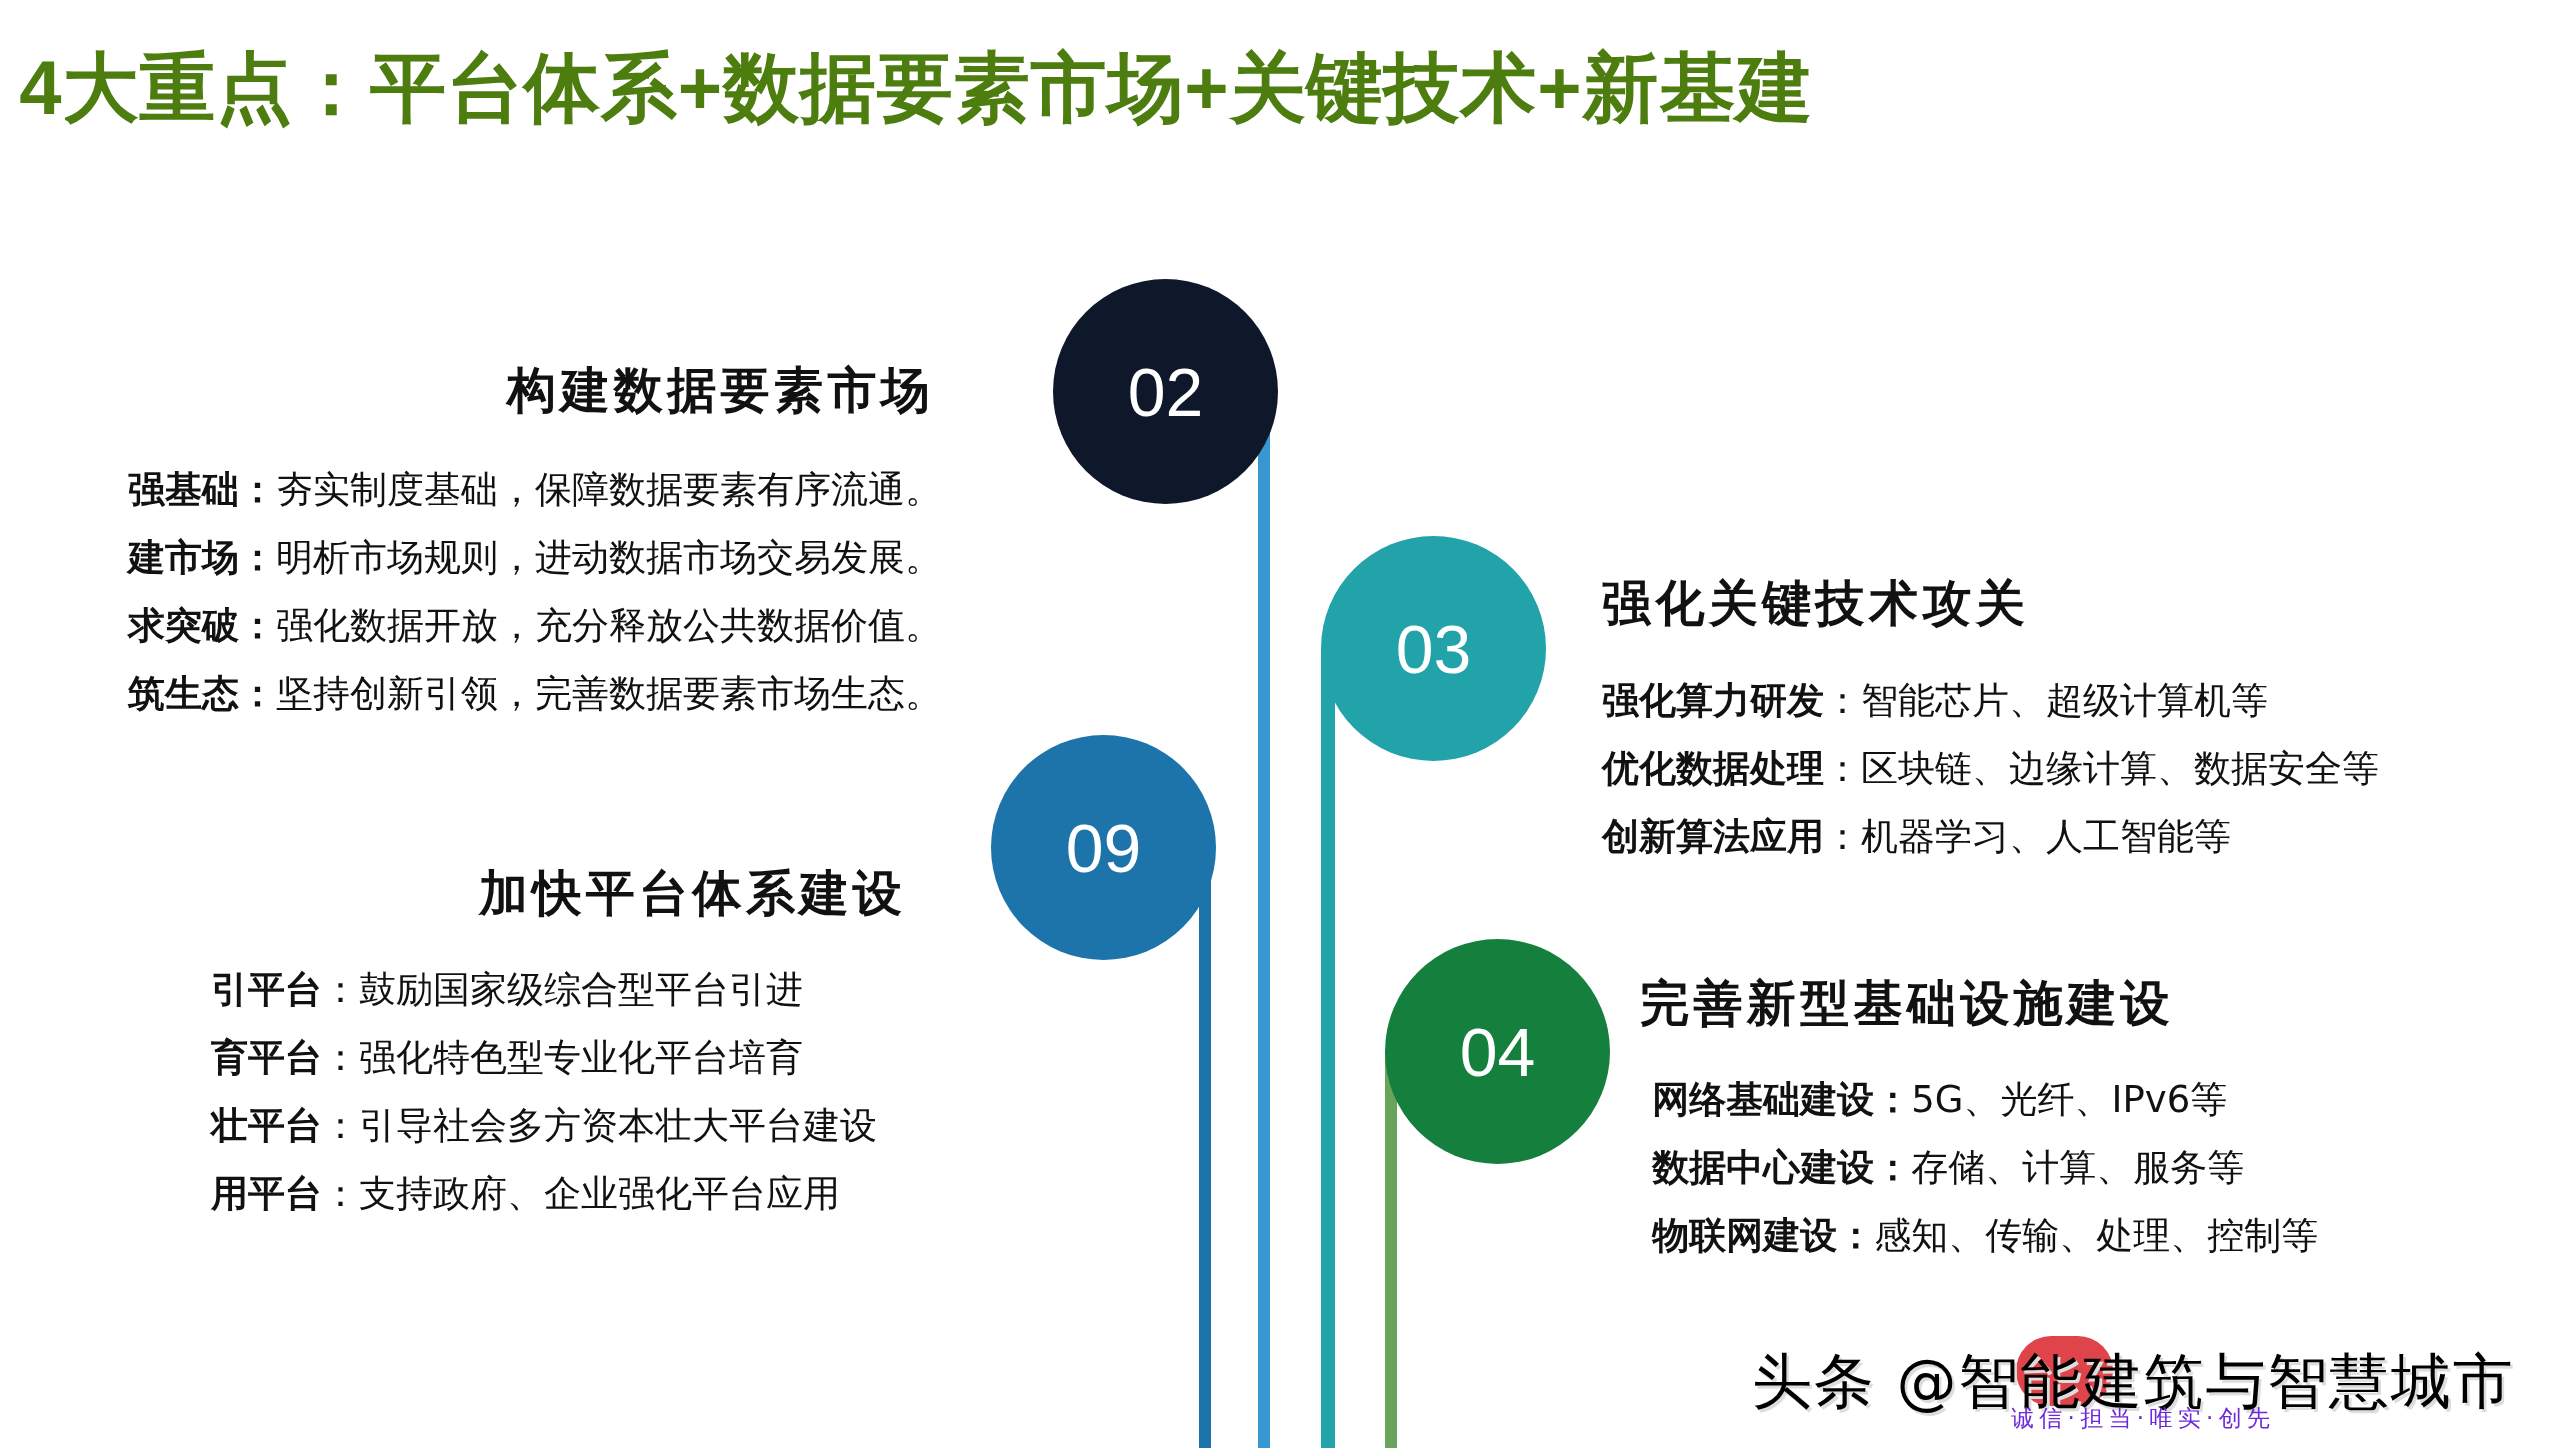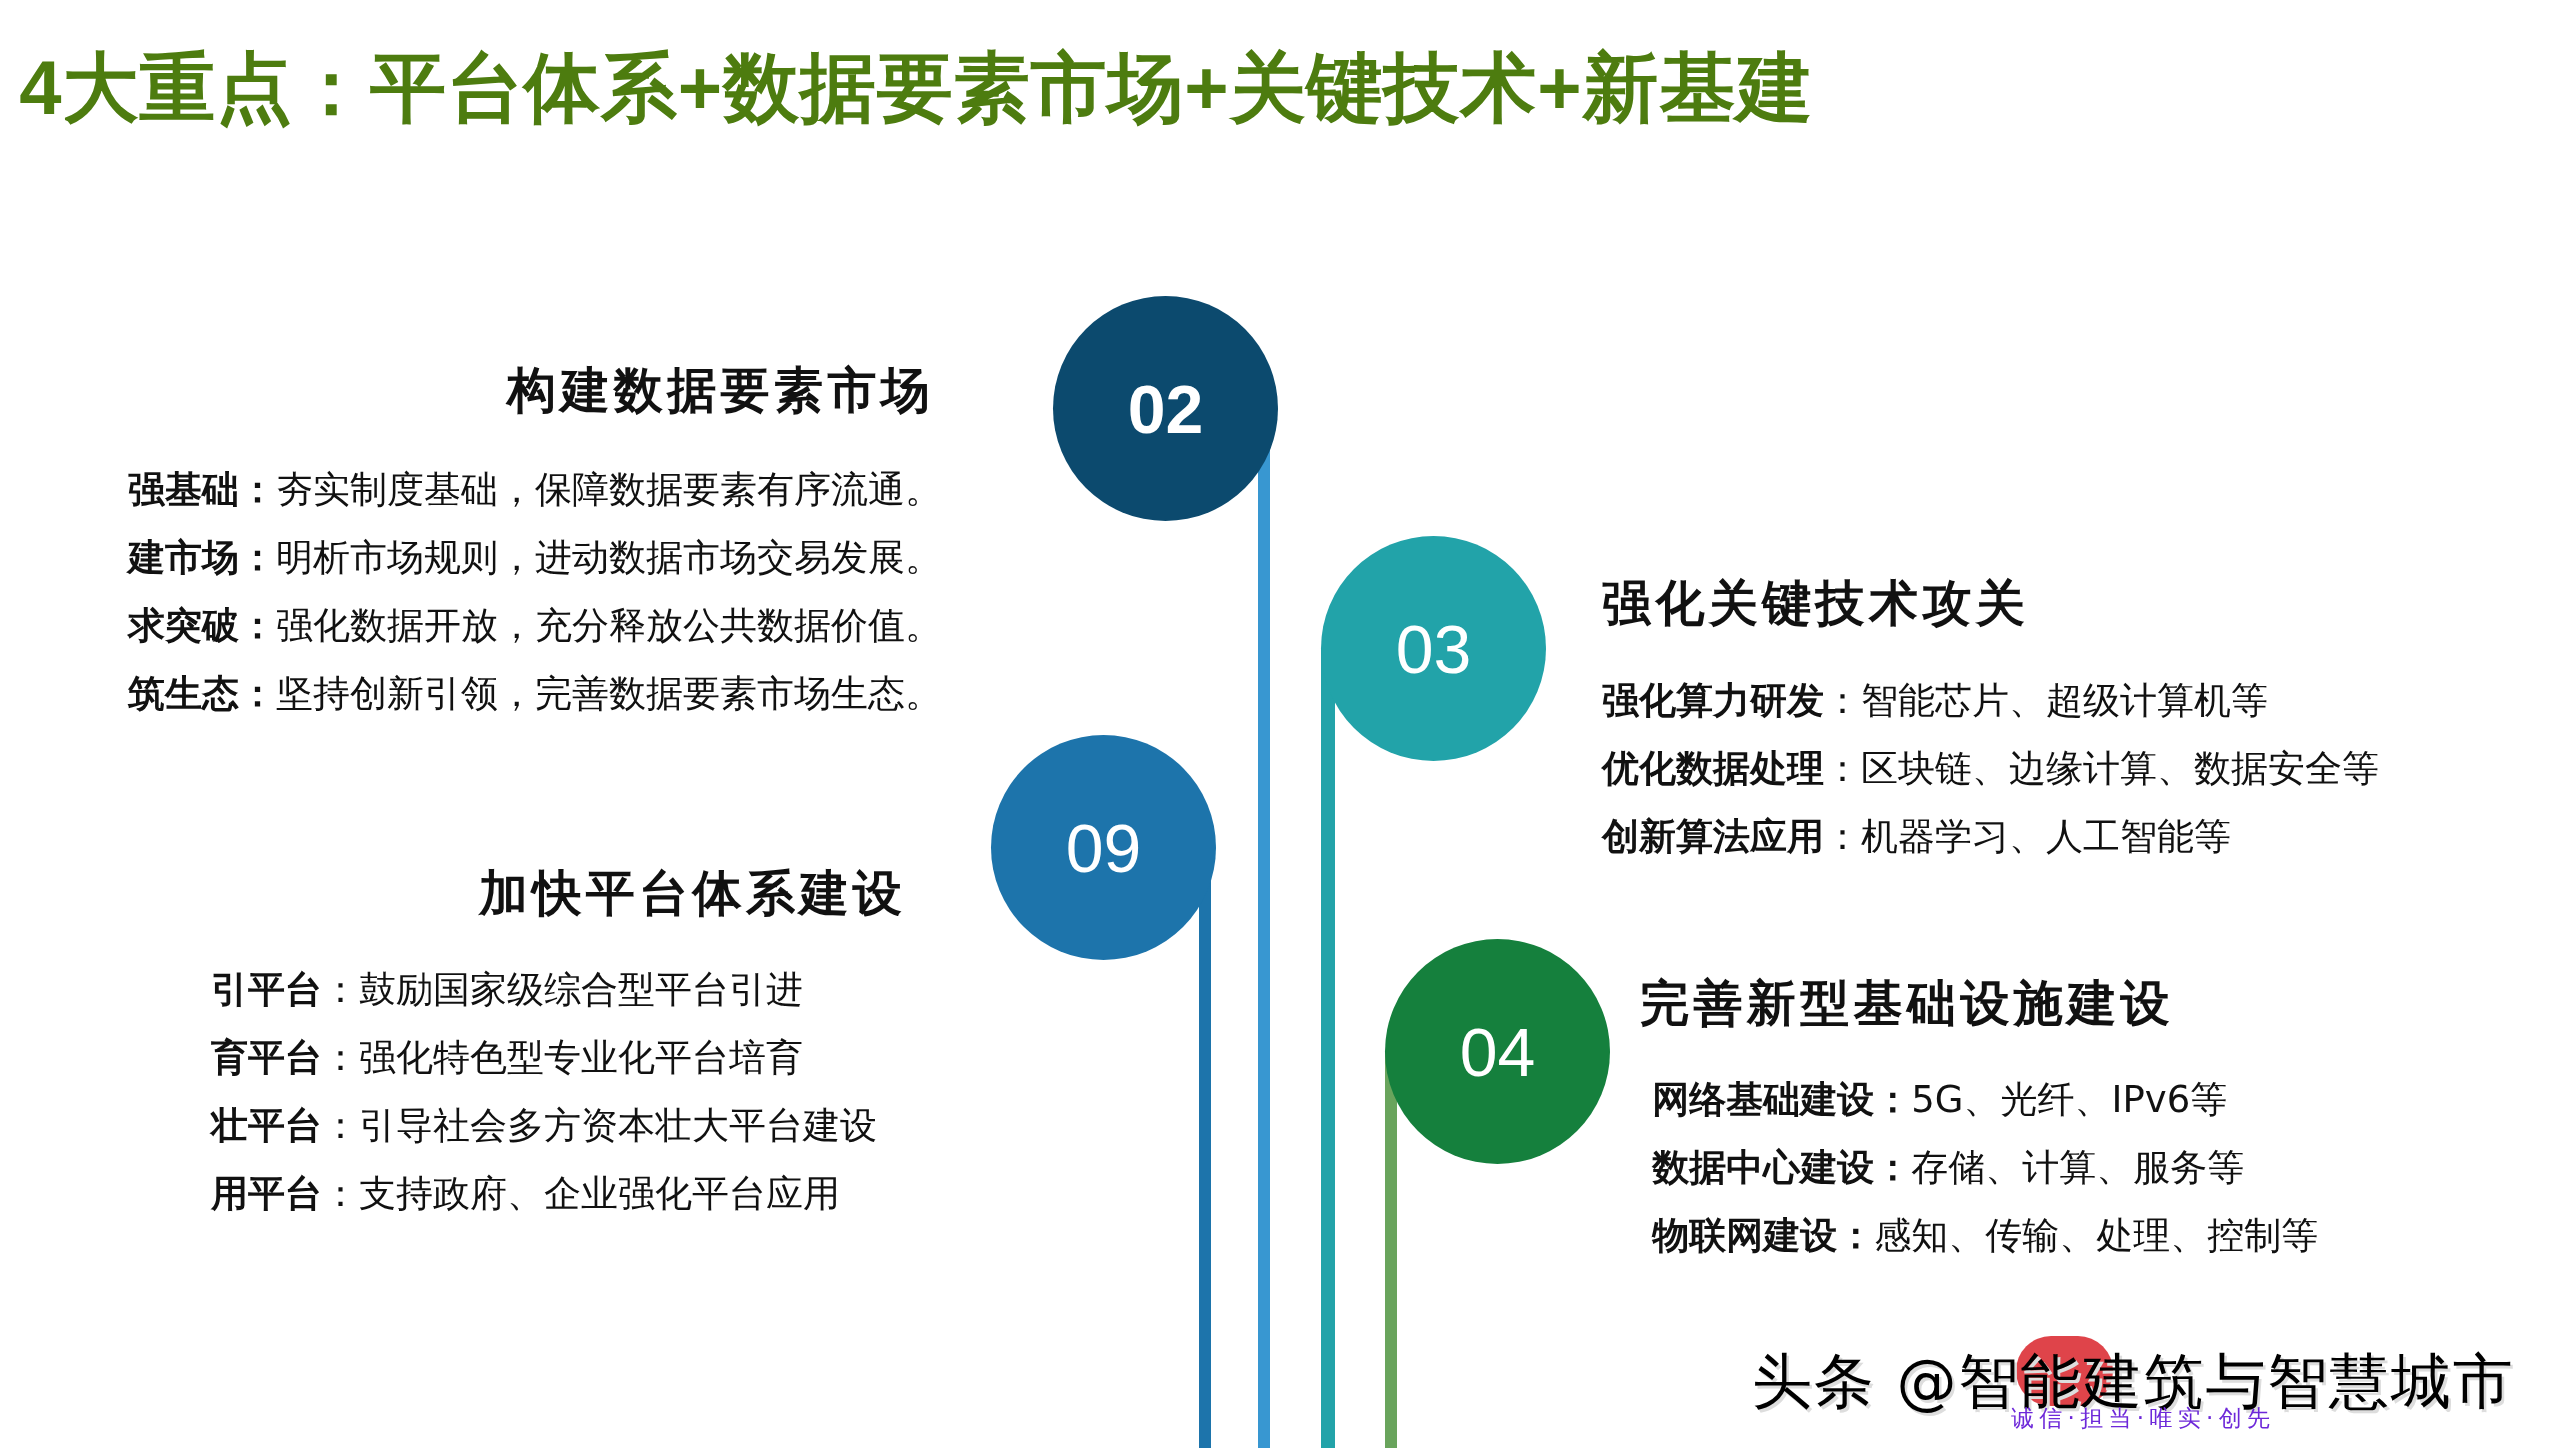--- a/index.html
+++ b/index.html
@@ -26,21 +26,21 @@
 </head>
 <body>
 
 <div class="title">4大重点：平台体系+数据要素市场+关键技术+新基建</div>
 
 <div class="stem" style="left:1199px; top:847px; width:12.3px; background:#1d74ab;"></div>
 <div class="stem" style="left:1258px; top:392px; width:12.3px; background:#3897d1;"></div>
 <div class="stem" style="left:1321px; top:648px; width:14px; background:#22a3a9;"></div>
 <div class="stem" style="left:1385px; top:1051px; width:12.3px; background:#69a45c;"></div>
 
-<div class="circle" style="left:1053px; top:296px; background:#0c4a6e;font-weight:bold;">
+<div class="circle" style="left:1053px; top:279px; background:#0f172a;">
   <span>02</span>
 </div>
 <div class="circle" style="left:991px; top:735px; background:#1d74ab;">
   <span>09</span>
 </div>
 <div class="circle" style="left:1321px; top:536px; background:#22a3a9;">
   <span>03</span>
 </div>
 <div class="circle" style="left:1385px; top:939px; background:#15803d;">
   <span>04</span>

